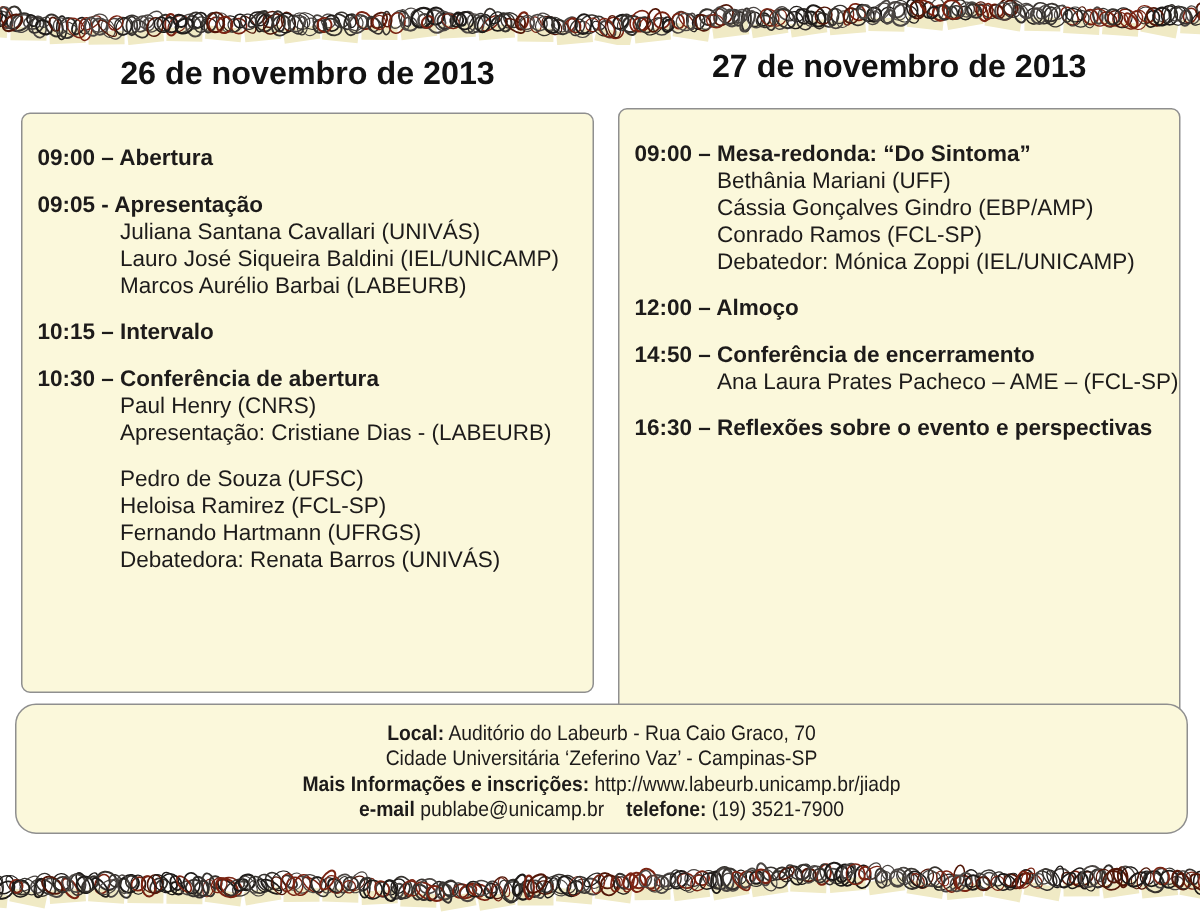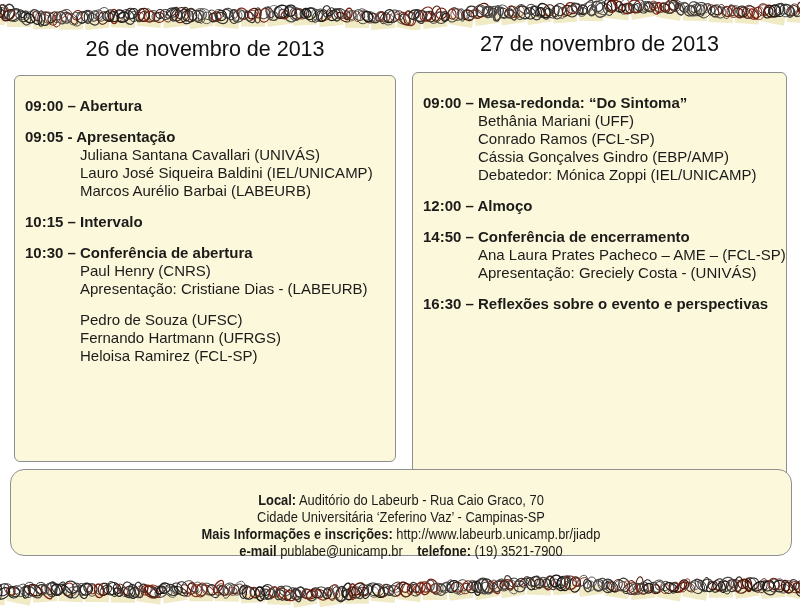--- a/index.html
+++ b/index.html
@@ -3,36 +3,36 @@
 <meta charset="utf-8">
 <style>
   html,body{margin:0;padding:0;background:#ffffff;}
   body{width:800px;height:611px;font-family:"Liberation Sans","DejaVu Sans",sans-serif;}
   #page{position:relative;width:800px;height:611px;overflow:hidden;background:#ffffff;}
 
   .scribble{position:absolute;left:0;width:800px;display:block;}
   #scribble-top{top:0;height:30px;}
   #scribble-bottom{top:573px;height:36px;}
 
-  .col-title{position:absolute;text-align:center;font-weight:normal;font-size:21.5px;color:#111111;letter-spacing:0px;}
+  .col-title{position:absolute;text-align:center;font-weight:bold;font-size:21.5px;color:#111111;letter-spacing:0px;}
   #title-day1{left:14px;width:382px;top:37px;}
   #title-day2{left:412px;width:375px;top:32px;}
 
   .daybox{position:absolute;background:#FBF8DB;border:1.5px solid #8F8F8F;border-radius:6px;
           box-sizing:border-box;padding:21px 6px 0 10px;}
   #box-day1{left:14px;top:75px;width:382px;height:387px;}
   #box-day2{left:412px;top:72px;width:375px;height:440px;}
 
   .item{margin-bottom:13px;}
   .hdr{font-weight:bold;font-size:15px;line-height:18px;color:#1D1B1A;white-space:nowrap;}
   .det{font-size:15px;line-height:18px;color:#1D1B1A;margin-left:55px;white-space:nowrap;}
 
   #footer-box{position:absolute;left:10px;top:469px;width:782px;height:87px;
               background:#FBF8DB;border:1.5px solid #8F8F8F;border-radius:14px;
-              box-sizing:border-box;padding-top:22px;}
+              box-sizing:border-box;padding-top:10px;}
   .fline{text-align:center;font-size:14px;line-height:17px;color:#1D1B1A;
          transform:scaleX(0.92);white-space:nowrap;}
   .fline b{font-weight:bold;}
   .sep{display:inline-block;width:8px;}
 </style>
 </head>
 <body>
 
 <div id="page">
 
@@ -401,40 +401,40 @@
     <div class="item">
       <div class="hdr">10:15 – Intervalo</div>
     </div>
     <div class="item">
       <div class="hdr">10:30 – Conferência de abertura</div>
       <div class="det">Paul Henry (CNRS)</div>
       <div class="det">Apresentação: Cristiane Dias - (LABEURB)</div>
     </div>
     <div class="item">
       <div class="det">Pedro de Souza (UFSC)</div>
+      <div class="det">Heloisa Ramirez (FCL-SP)</div>
       <div class="det">Fernando Hartmann (UFRGS)</div>
-      <div class="det">Heloisa Ramirez (FCL-SP)</div>
+      <div class="det">Debatedora: Renata Barros (UNIVÁS)</div>
     </div>
   </div>
 
   <div class="daybox" id="box-day2">
     <div class="item">
       <div class="hdr">09:00 – Mesa-redonda: “Do Sintoma”</div>
       <div class="det">Bethânia Mariani (UFF)</div>
+      <div class="det">Cássia Gonçalves Gindro (EBP/AMP)</div>
       <div class="det">Conrado Ramos (FCL-SP)</div>
-      <div class="det">Cássia Gonçalves Gindro (EBP/AMP)</div>
       <div class="det">Debatedor: Mónica Zoppi (IEL/UNICAMP)</div>
     </div>
     <div class="item">
       <div class="hdr">12:00 – Almoço</div>
     </div>
     <div class="item">
       <div class="hdr">14:50 – Conferência de encerramento</div>
       <div class="det">Ana Laura Prates Pacheco – AME – (FCL-SP)</div>
-      <div class="det">Apresentação: Greciely Costa - (UNIVÁS)</div>
     </div>
     <div class="item">
       <div class="hdr">16:30 – Reflexões sobre o evento e perspectivas</div>
     </div>
   </div>
 
   <div id="footer-box">
     <div class="fline">
       <b>Local:</b>
       <span>Auditório do Labeurb - Rua Caio Graco, 70</span>

